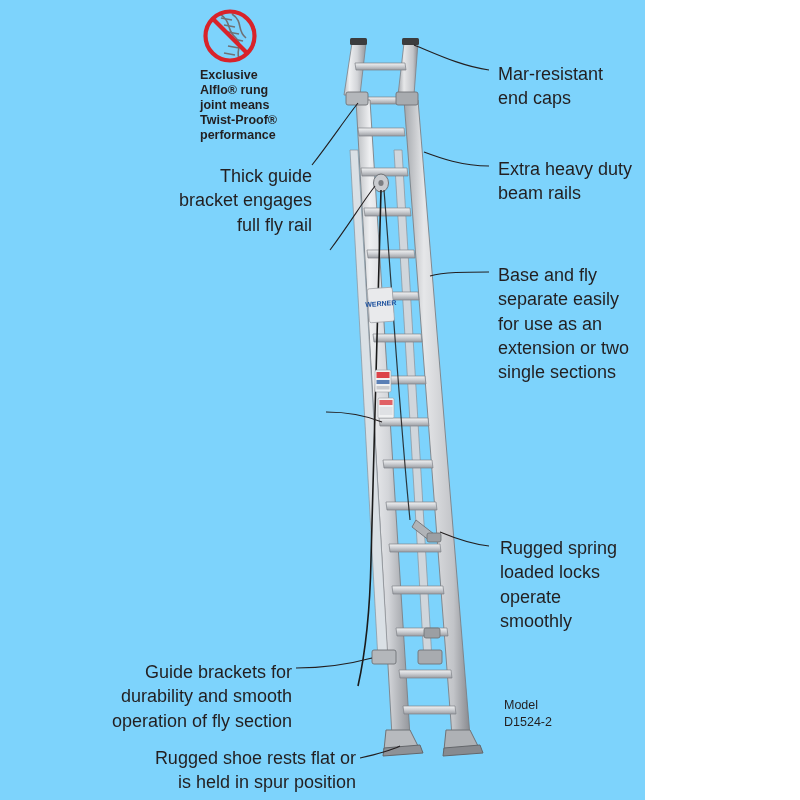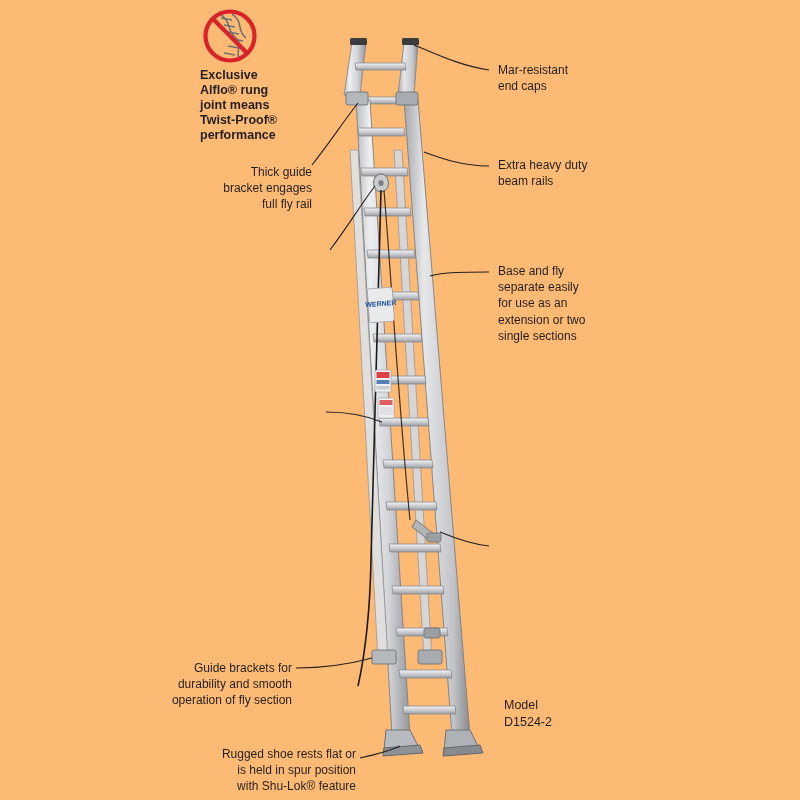--- a/index.html
+++ b/index.html
@@ -2,30 +2,30 @@
 <html><head>
 <meta charset="utf-8">
 <style>
   html, body {
     margin: 0;
     padding: 0;
     background: #ffffff;
   }
   #stage {
     position: relative;
-    width: 800px;
+    width: 645px;
     height: 800px;
-    background: #fdba74;
+    background: #7dd3fc;
     font-family: "Liberation Sans", sans-serif;
     color: #231f20;
     overflow: hidden;
   }
   .callout {
     position: absolute;
-    font-size: 12px;
+    font-size: 18px;
     line-height: 1.35;
     color: #231f20;
     white-space: pre-line;
   }
   .callout.right { text-align: left; }
   .callout.left  { text-align: right; }
 
   .badge {
     position: absolute;
     left: 196px;
@@ -230,20 +230,23 @@
 
   <div class="callout right" style="left:498px; top:157px;">Extra heavy duty
 beam rails</div>
 
   <div class="callout right" style="left:498px; top:263px;">Base and fly
 separate easily
 for use as an
 extension or two
 single sections</div>
 
+  <div class="callout right" style="left:500px; top:536px;">Rugged spring
+loaded locks operate
+smoothly</div>
 
   <div class="callout left" style="left:116px; top:164px; width:196px;">Thick guide
 bracket engages
 full fly rail</div>
 
 
 
   <div class="callout left" style="left:128px; top:746px; width:228px;">Rugged shoe rests flat or
 is held in spur position
 with Shu-Lok® feature</div>

